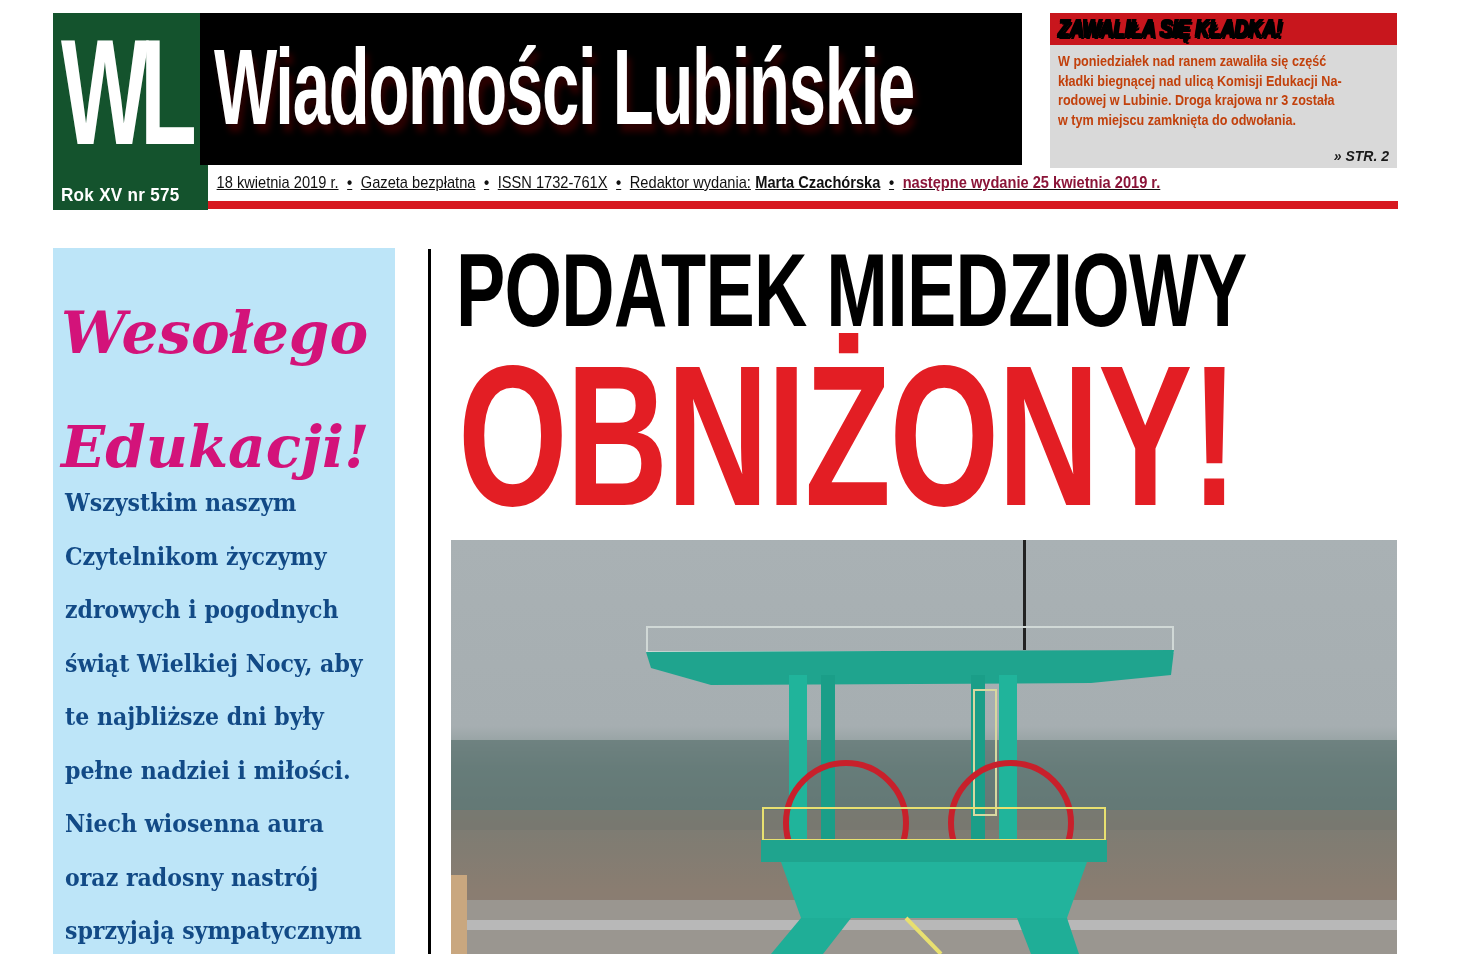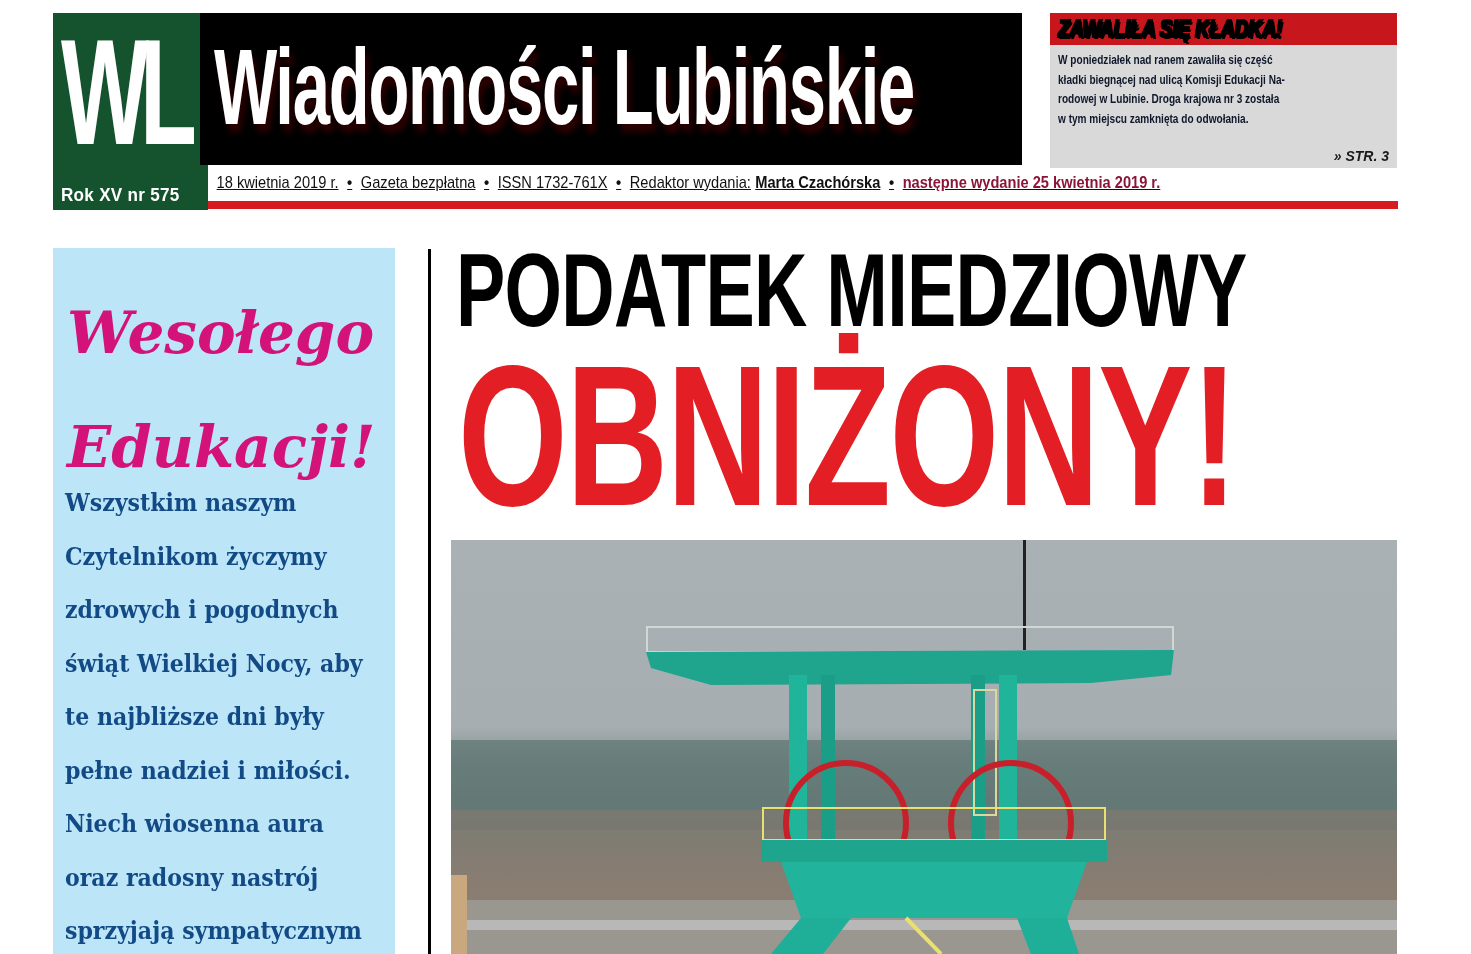--- a/index.html
+++ b/index.html
@@ -53,37 +53,37 @@
     background: #d9d9d9;
   }
   .teaser-head {
     height: 32px; background: #c8161d; color: #000000;
     font-weight: bold; font-style: italic; font-size: 24px; line-height: 32px;
     padding-left: 8px; white-space: nowrap; letter-spacing: -0.5px;
     text-shadow: 2px 2px 0 #000, -1px -1px 0 #000, 1px -1px 0 #000, -1px 1px 0 #000;
   }
   .teaser-head span { display: inline-block; transform: scaleX(0.82); transform-origin: left center; }
   .teaser-body {
-    padding: 6px 6px 0 8px; font-weight: bold; font-size: 12px; line-height: 19.5px; color: #0f172a;
+    padding: 6px 6px 0 8px; font-weight: bold; font-size: 15px; line-height: 19.5px; color: #c2410c;
   }
   .teaser-body p { white-space: nowrap; transform: scaleX(0.84); transform-origin: left top; }
   .teaser-more {
     position: absolute; right: 8px; bottom: 4px; font-weight: bold; font-style: italic;
     font-size: 14px; color: #1a1a1a;
   }
 
   
   .easter {
     position: absolute; left: 53px; top: 248px; width: 342px; height: 706px;
     background: #bde5f8;
   }
   .easter-title {
     position: absolute; left: 8px; top: 28px; color: #d3137a;
     font-family: "DejaVu Serif", serif; font-weight: bold; font-style: italic;
-    font-size: 58px; line-height: 114px; white-space: nowrap; margin-left: 6px;
+    font-size: 58px; line-height: 114px; white-space: nowrap;
   }
   .easter-body {
     position: absolute; left: 12px; top: 228px; color: #124a86;
     font-family: "DejaVu Serif", serif; font-weight: bold;
     font-size: 24px; line-height: 53.5px;
   }
   .easter-body div { white-space: nowrap; transform: scaleX(0.92); transform-origin: left center; }
 
   .divider { position: absolute; left: 428px; top: 249px; width: 3px; height: 705px; background: #000; }
 
@@ -137,21 +137,21 @@
 <div class="red-rule"></div>
 
 <div class="teaser">
   <div class="teaser-head"><span>ZAWALIŁA SIĘ KŁADKA!</span></div>
   <div class="teaser-body">
     <p>W poniedziałek nad ranem zawaliła się część</p>
     <p>kładki biegnącej nad ulicą Komisji Edukacji Na-</p>
     <p>rodowej w Lubinie. Droga krajowa nr 3 została</p>
     <p>w tym miejscu zamknięta do odwołania.</p>
   </div>
-  <div class="teaser-more">» STR. 3</div>
+  <div class="teaser-more">» STR. 2</div>
 </div>
 
 <div class="easter">
   <div class="easter-title">
     <div>Wesołego</div>
     <div>Edukacji!</div>
   </div>
   <div class="easter-body">
     <div>Wszystkim naszym</div>
     <div>Czytelnikom życzymy</div>

